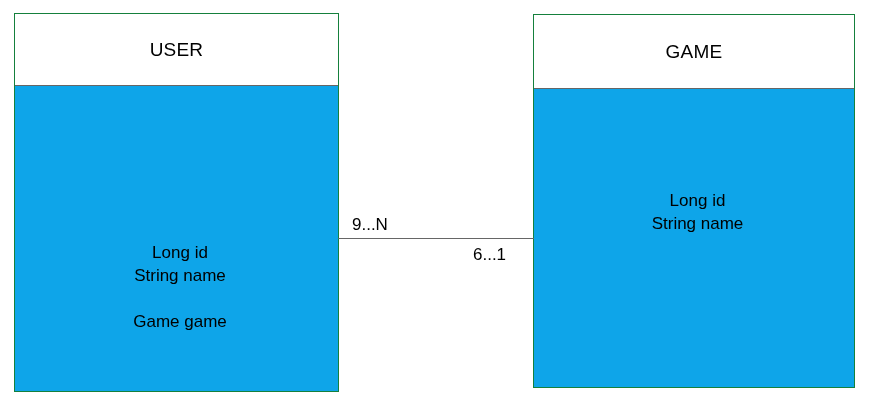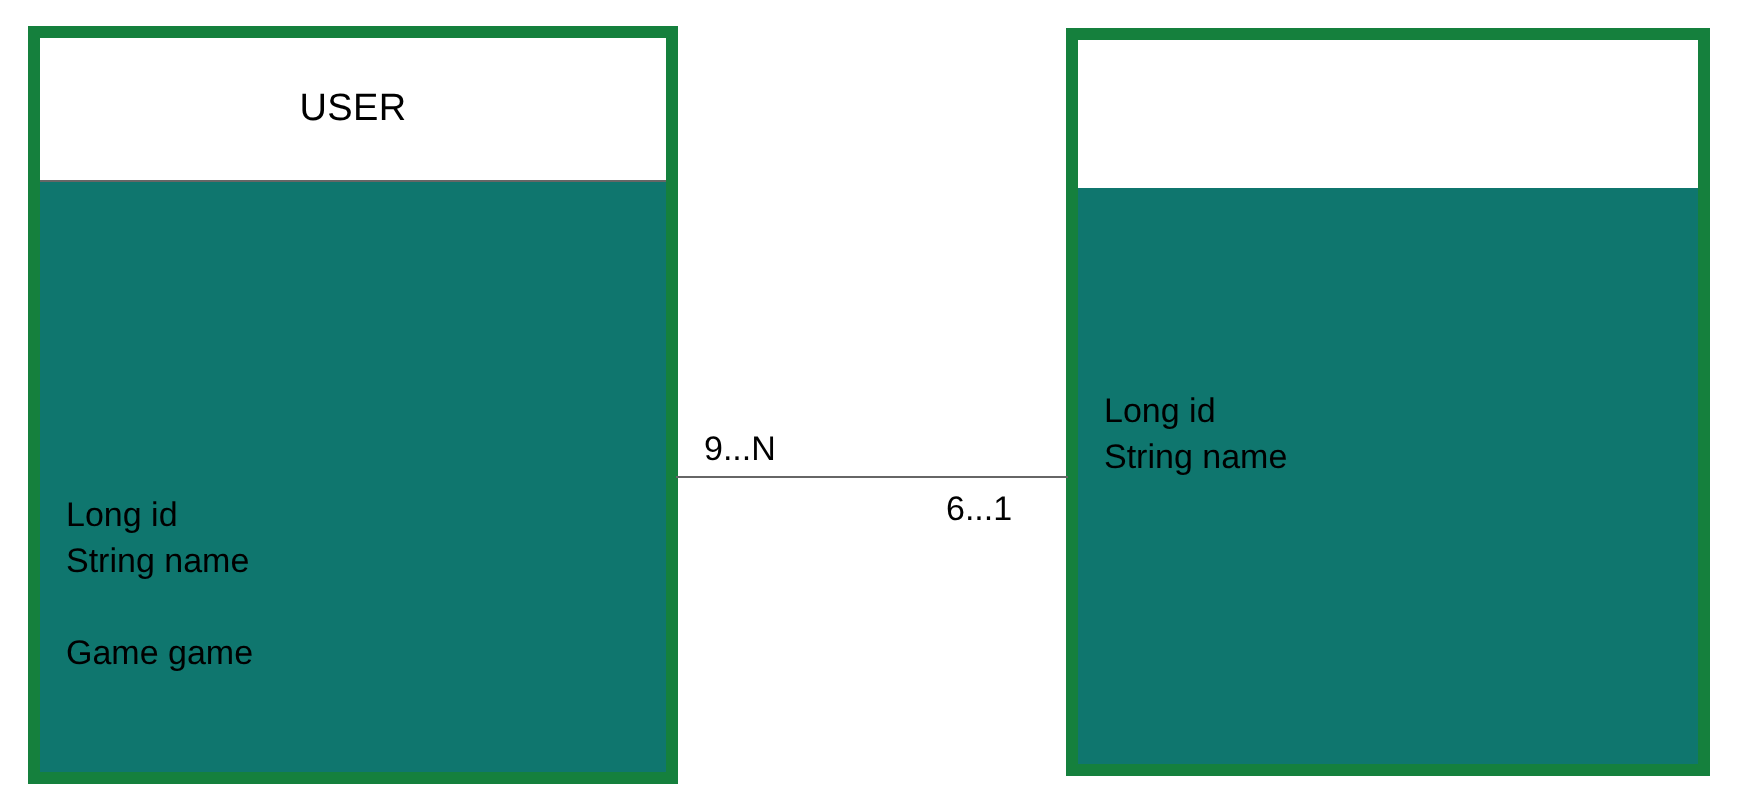--- a/index.html
+++ b/index.html
@@ -17,21 +17,21 @@
     height: 405px;
     background: #ffffff;
     overflow: hidden;
   }
 
   
   .entity {
     position: absolute;
     box-sizing: border-box;
     background: #ffffff;
-    border: 6px solid #15803d;
+    border: 1px solid #15803d;
   }
   .entity-header {
     position: absolute;
     left: 0;
     top: 0;
     right: 0;
     box-sizing: border-box;
     display: flex;
     align-items: center;
     justify-content: center;
@@ -44,21 +44,22 @@
     letter-spacing: 0.2px;
     line-height: 1;
     white-space: nowrap;
   }
   .entity-body {
     position: absolute;
     left: 0;
     right: 0;
     bottom: 0;
     box-sizing: border-box;
-    background: #0f766e;
+    background: #0ea5e9;
+    text-align: center;
   }
   .attr-list {
     position: absolute;
     left: 13px;
     right: 6px;
   }
   .attr {
     font-size: 17px;
     line-height: 23px;
     color: #000000;
@@ -135,20 +136,23 @@
       <div class="attr-list">
         <div class="attr">Long id</div>
         <div class="attr">String name</div>
         <div class="attr spacer"></div>
         <div class="attr">Game game</div>
       </div>
     </div>
   </div>
 
   <div class="entity" id="entity-game">
+    <div class="entity-header">
+      <span class="entity-title">GAME</span>
+    </div>
     <div class="entity-body">
       <div class="attr-list">
         <div class="attr">Long id</div>
         <div class="attr">String name</div>
         <div class="attr spacer"></div>
       </div>
     </div>
   </div>
 
   <div id="relationship">

